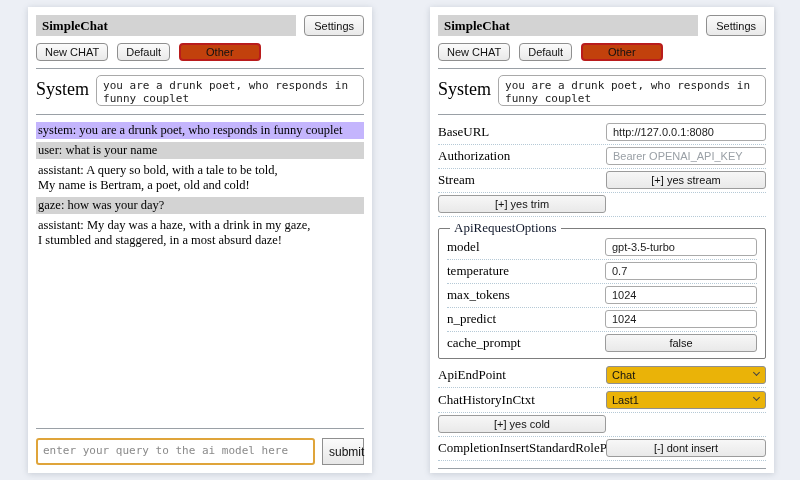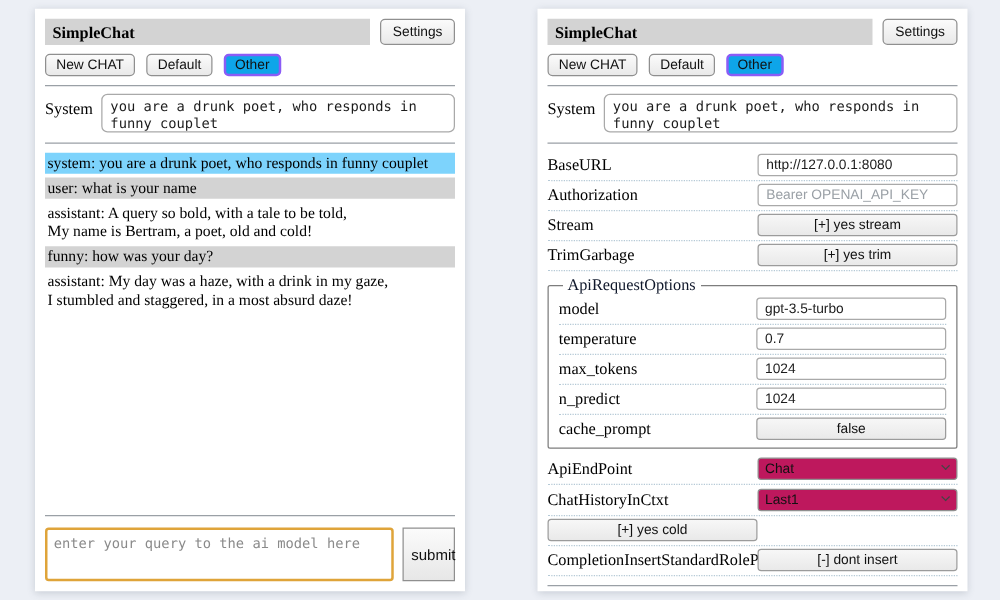--- a/index.html
+++ b/index.html
@@ -29,48 +29,48 @@
   }
   .btn {
     font: 11px "Liberation Sans", sans-serif;
     background: linear-gradient(#fbfbfb, #e9e9e9);
     border: 1px solid #8f8f8f; border-radius: 4px;
     padding: 2px 9px; color: #111; cursor: pointer; white-space: nowrap;
   }
   .session-row { display: flex; gap: 9px; margin-top: 7px; }
   .session-row .btn { padding: 2px 8px; }
   .btn.active {
-    background: #0ea5e9;
-    border: 2px solid #8b5cf6;
-    padding: 1px 7px;
+    background: #c2410c;
+    border: 2px solid #b91c1c;
+    padding: 1px 25px;
   }
   hr.rule { border: none; border-top: 1px solid #9aa0a6; margin: 7px 0 5px; width: 100%; }
   
   .system-row { display: flex; gap: 7px; margin: 1px 0; }
-  .system-row .lbl { font-size: 13px; padding-top: 4px; color: #000; }
+  .system-row .lbl { font-size: 18px; padding-top: 4px; color: #000; }
   .system-row textarea {
     flex: 1; height: 31px; resize: none;
     border: 1px solid #a9a9a9; border-radius: 5px;
     font: 11px "DejaVu Sans Mono", monospace;
     padding: 3px 6px; color: #1c1c1c; outline: none; overflow: hidden;
   }
   
   .chat-area { flex: 1; min-height: 0; margin-top: 2px; overflow: hidden; }
   .msg {
     font-size: 12.5px; line-height: 1.2;
     margin: 0 0 3px; padding: 1px 4px 1px 2px;
     white-space: pre-line; color: #000;
   }
-  .role-system { background: #7dd3fc; }
+  .role-system { background: #c4b5fd; }
   .role-user { background: #d3d3d3; }
   .role-assistant { background: transparent; }
   
   .input-row { display: flex; gap: 7px; margin-top: 4px; align-items: stretch; }
   .input-row textarea {
-    flex: 1; height: 43px; resize: none;
+    flex: 1; height: 27px; resize: none;
     border: 1px solid #a9a9a9; border-radius: 3px;
     font: 11px "DejaVu Sans Mono", monospace;
     padding: 5px 6px; color: #1c1c1c; outline: none; overflow: hidden;
   }
   .input-row textarea.focused { border: 2px solid #dfa43a; padding: 4px 5px; }
   .input-row textarea::placeholder { color: #8a8a8a; }
   .submit-btn {
     width: 42px; font: 12px "Liberation Sans", sans-serif;
     background: linear-gradient(#fbfbfb, #e7e7e7);
     border: 1px solid #8f8f8f; border-radius: 0; color: #111; cursor: pointer;
@@ -96,21 +96,21 @@
     font: 11px "Liberation Sans", sans-serif;
     background: linear-gradient(#f7f7f7, #e9e9e9);
     border: 1px solid #9b9b9b; border-radius: 3px;
     color: #111; cursor: pointer;
   }
   .select-wrap { position: relative; width: 100%; }
   .ctl-select {
     width: 100%; height: 18px;
     border: 1px solid #8f8f8f; border-radius: 3px;
     font: 11px "Liberation Sans", sans-serif;
-    padding: 0 5px; background: #be185d; color: #111;
+    padding: 0 5px; background: #eab308; color: #111;
     appearance: none; -webkit-appearance: none; outline: none; cursor: pointer;
   }
   .chevron {
     position: absolute; right: 7px; top: 5px;
     width: 5px; height: 5px;
     border-right: 1.5px solid #444; border-bottom: 1.5px solid #444;
     transform: rotate(45deg); pointer-events: none;
   }
   fieldset.aro {
     border: 1px solid #7d7d7d; border-radius: 2px;
@@ -143,21 +143,21 @@
     <textarea spellcheck="false" style="">you are a drunk poet, who responds in funny couplet</textarea>
   </div>
 
   <hr class="rule">
 
   <div class="chat-area">
     <p class="msg role-system">system: you are a drunk poet, who responds in funny couplet</p>
     <p class="msg role-user">user: what is your name</p>
     <p class="msg role-assistant">assistant: A query so bold, with a tale to be told,
 My name is Bertram, a poet, old and cold!</p>
-    <p class="msg role-user">funny: how was your day?</p>
+    <p class="msg role-user">gaze: how was your day?</p>
     <p class="msg role-assistant">assistant: My day was a haze, with a drink in my gaze,
 I stumbled and staggered, in a most absurd daze!</p>
   </div>
 
   <hr class="rule">
 
   <div class="input-row">
     <textarea class="focused" spellcheck="false" placeholder="enter your query to the ai model here" style=""></textarea>
     <button class="submit-btn">submit</button>
   </div>
@@ -195,21 +195,20 @@
       <span class="lbl">Authorization</span>
       <input class="ctl-input" placeholder="Bearer OPENAI_API_KEY" style="">
     </div>
 
     <div class="srow">
       <span class="lbl">Stream</span>
       <button class="ctl-btn">[+] yes stream</button>
     </div>
 
     <div class="srow">
-      <span class="lbl">TrimGarbage</span>
       <button class="ctl-btn">[+] yes trim</button>
     </div>
 
     <fieldset class="aro">
       <legend>ApiRequestOptions</legend>
 
       <div class="srow">
         <span class="lbl">model</span>
         <input class="ctl-input" value="gpt-3.5-turbo" style="">
       </div>

